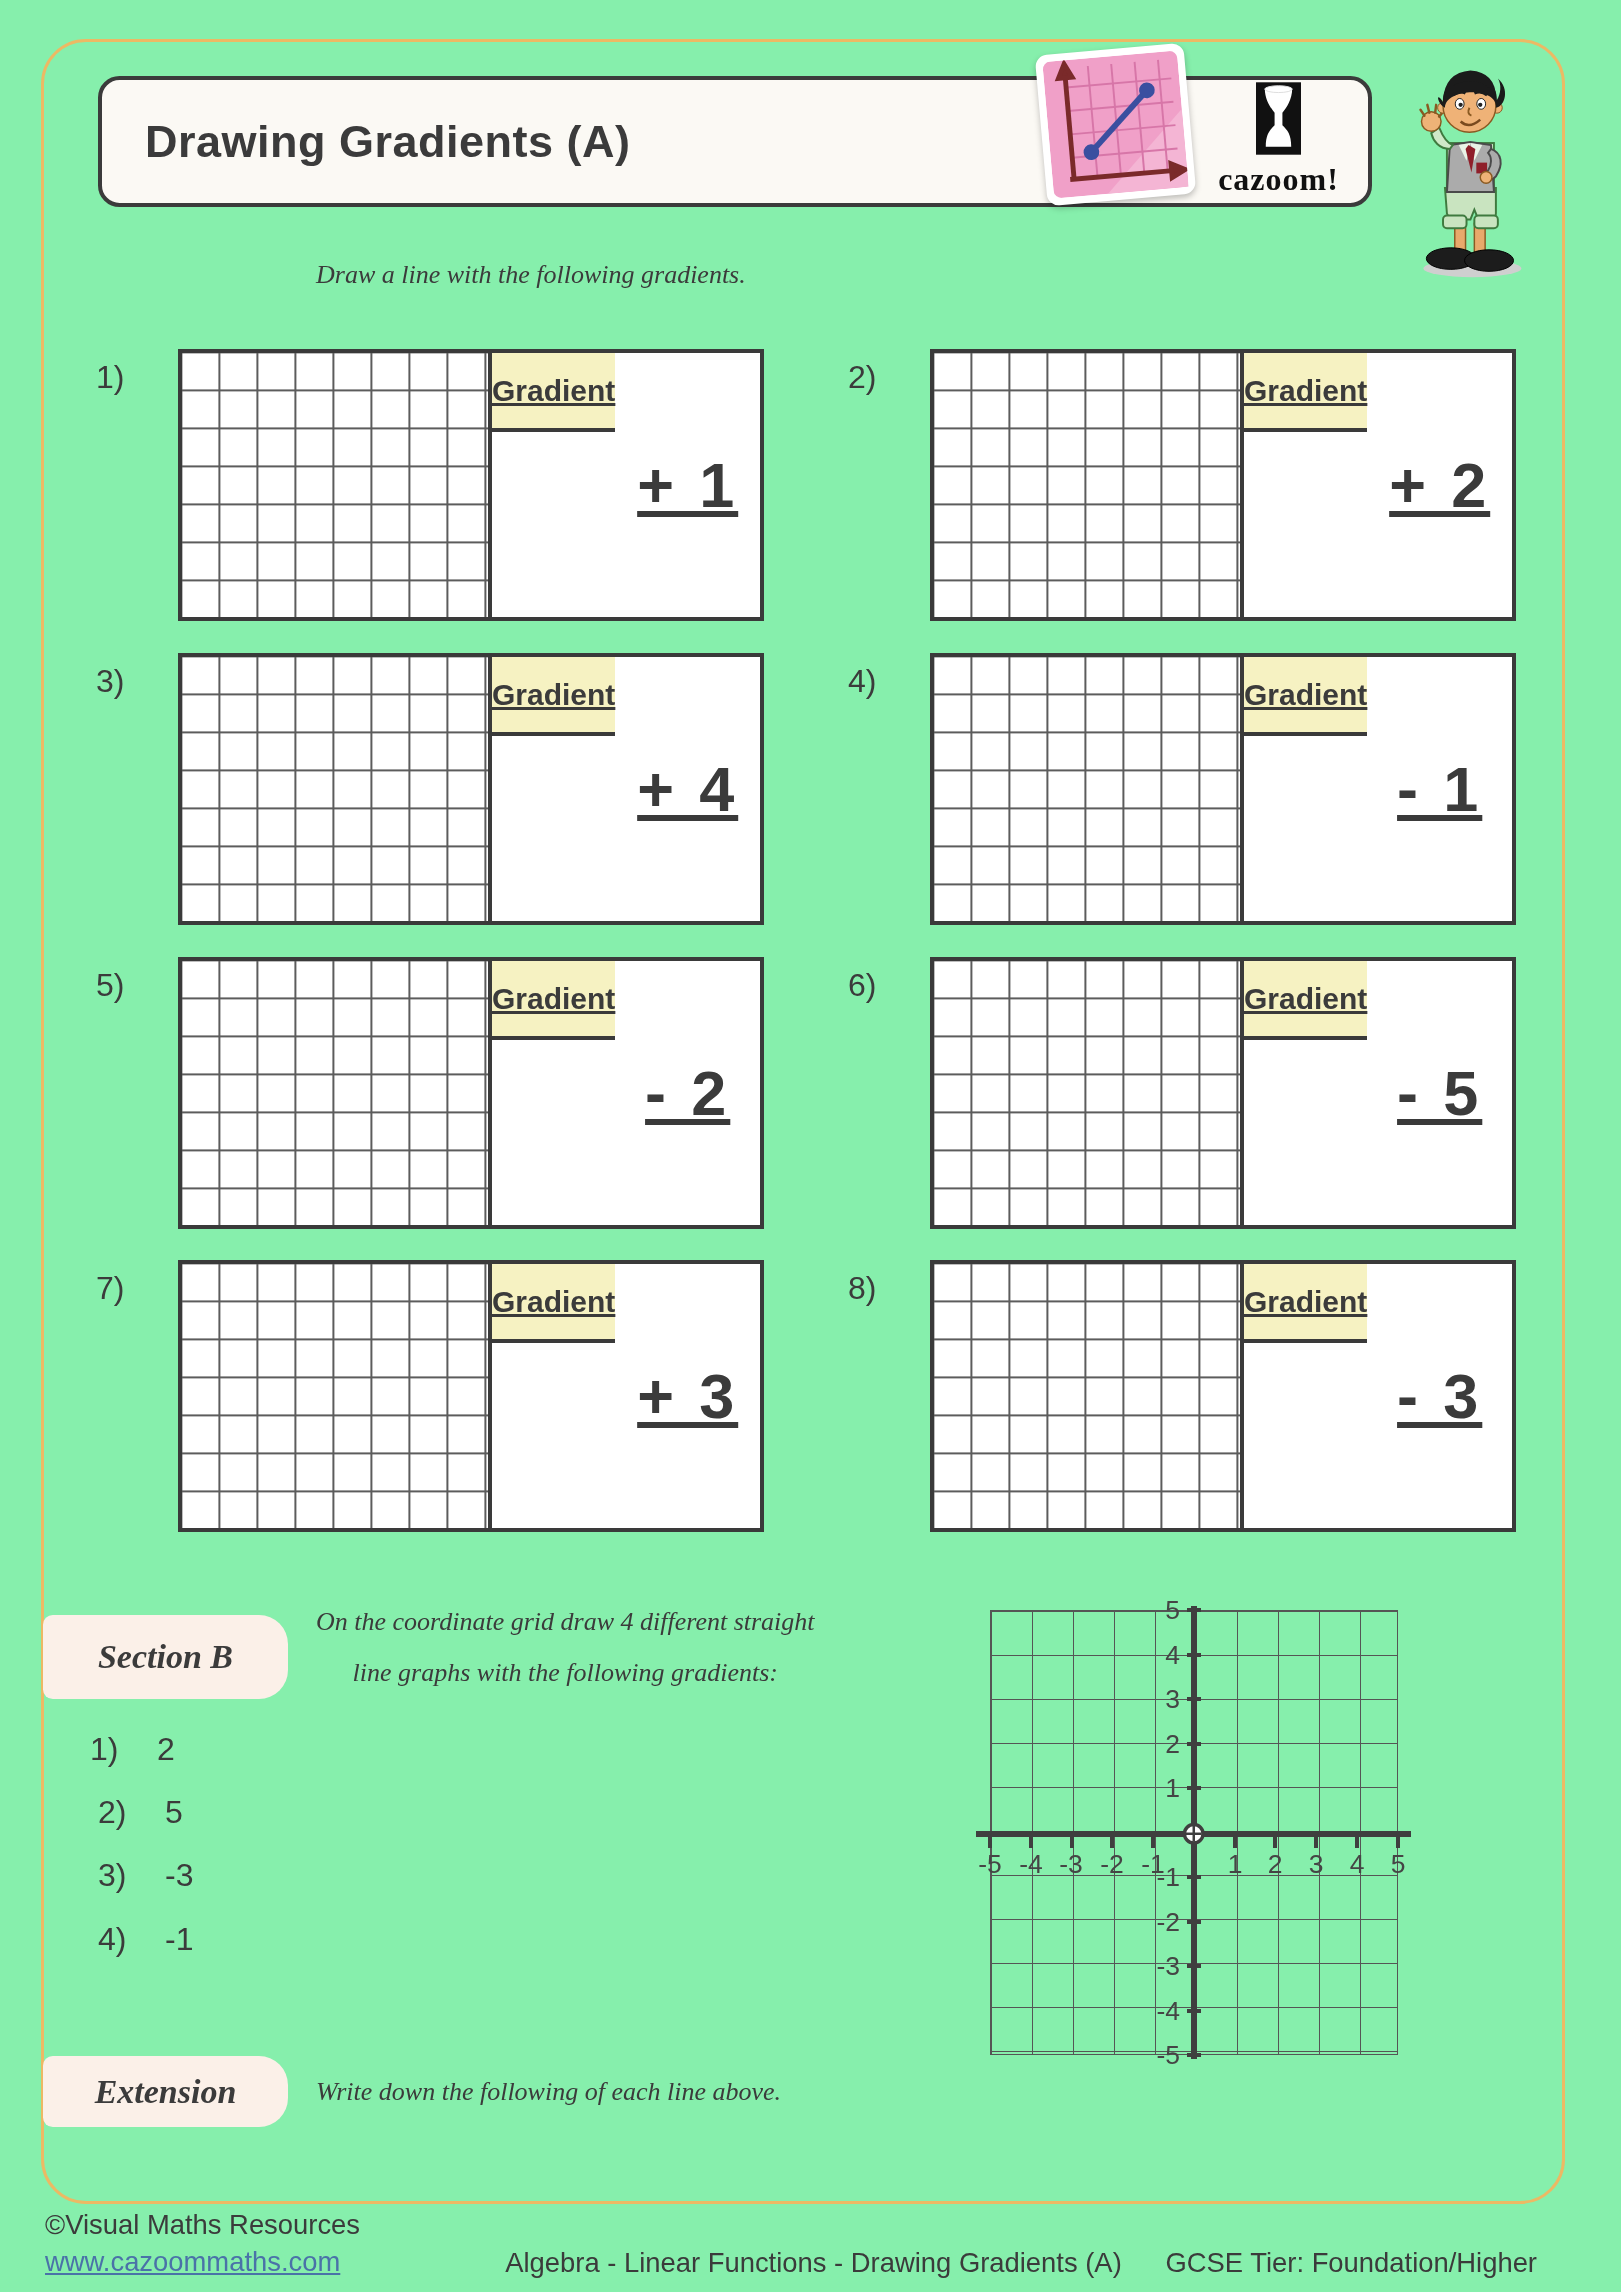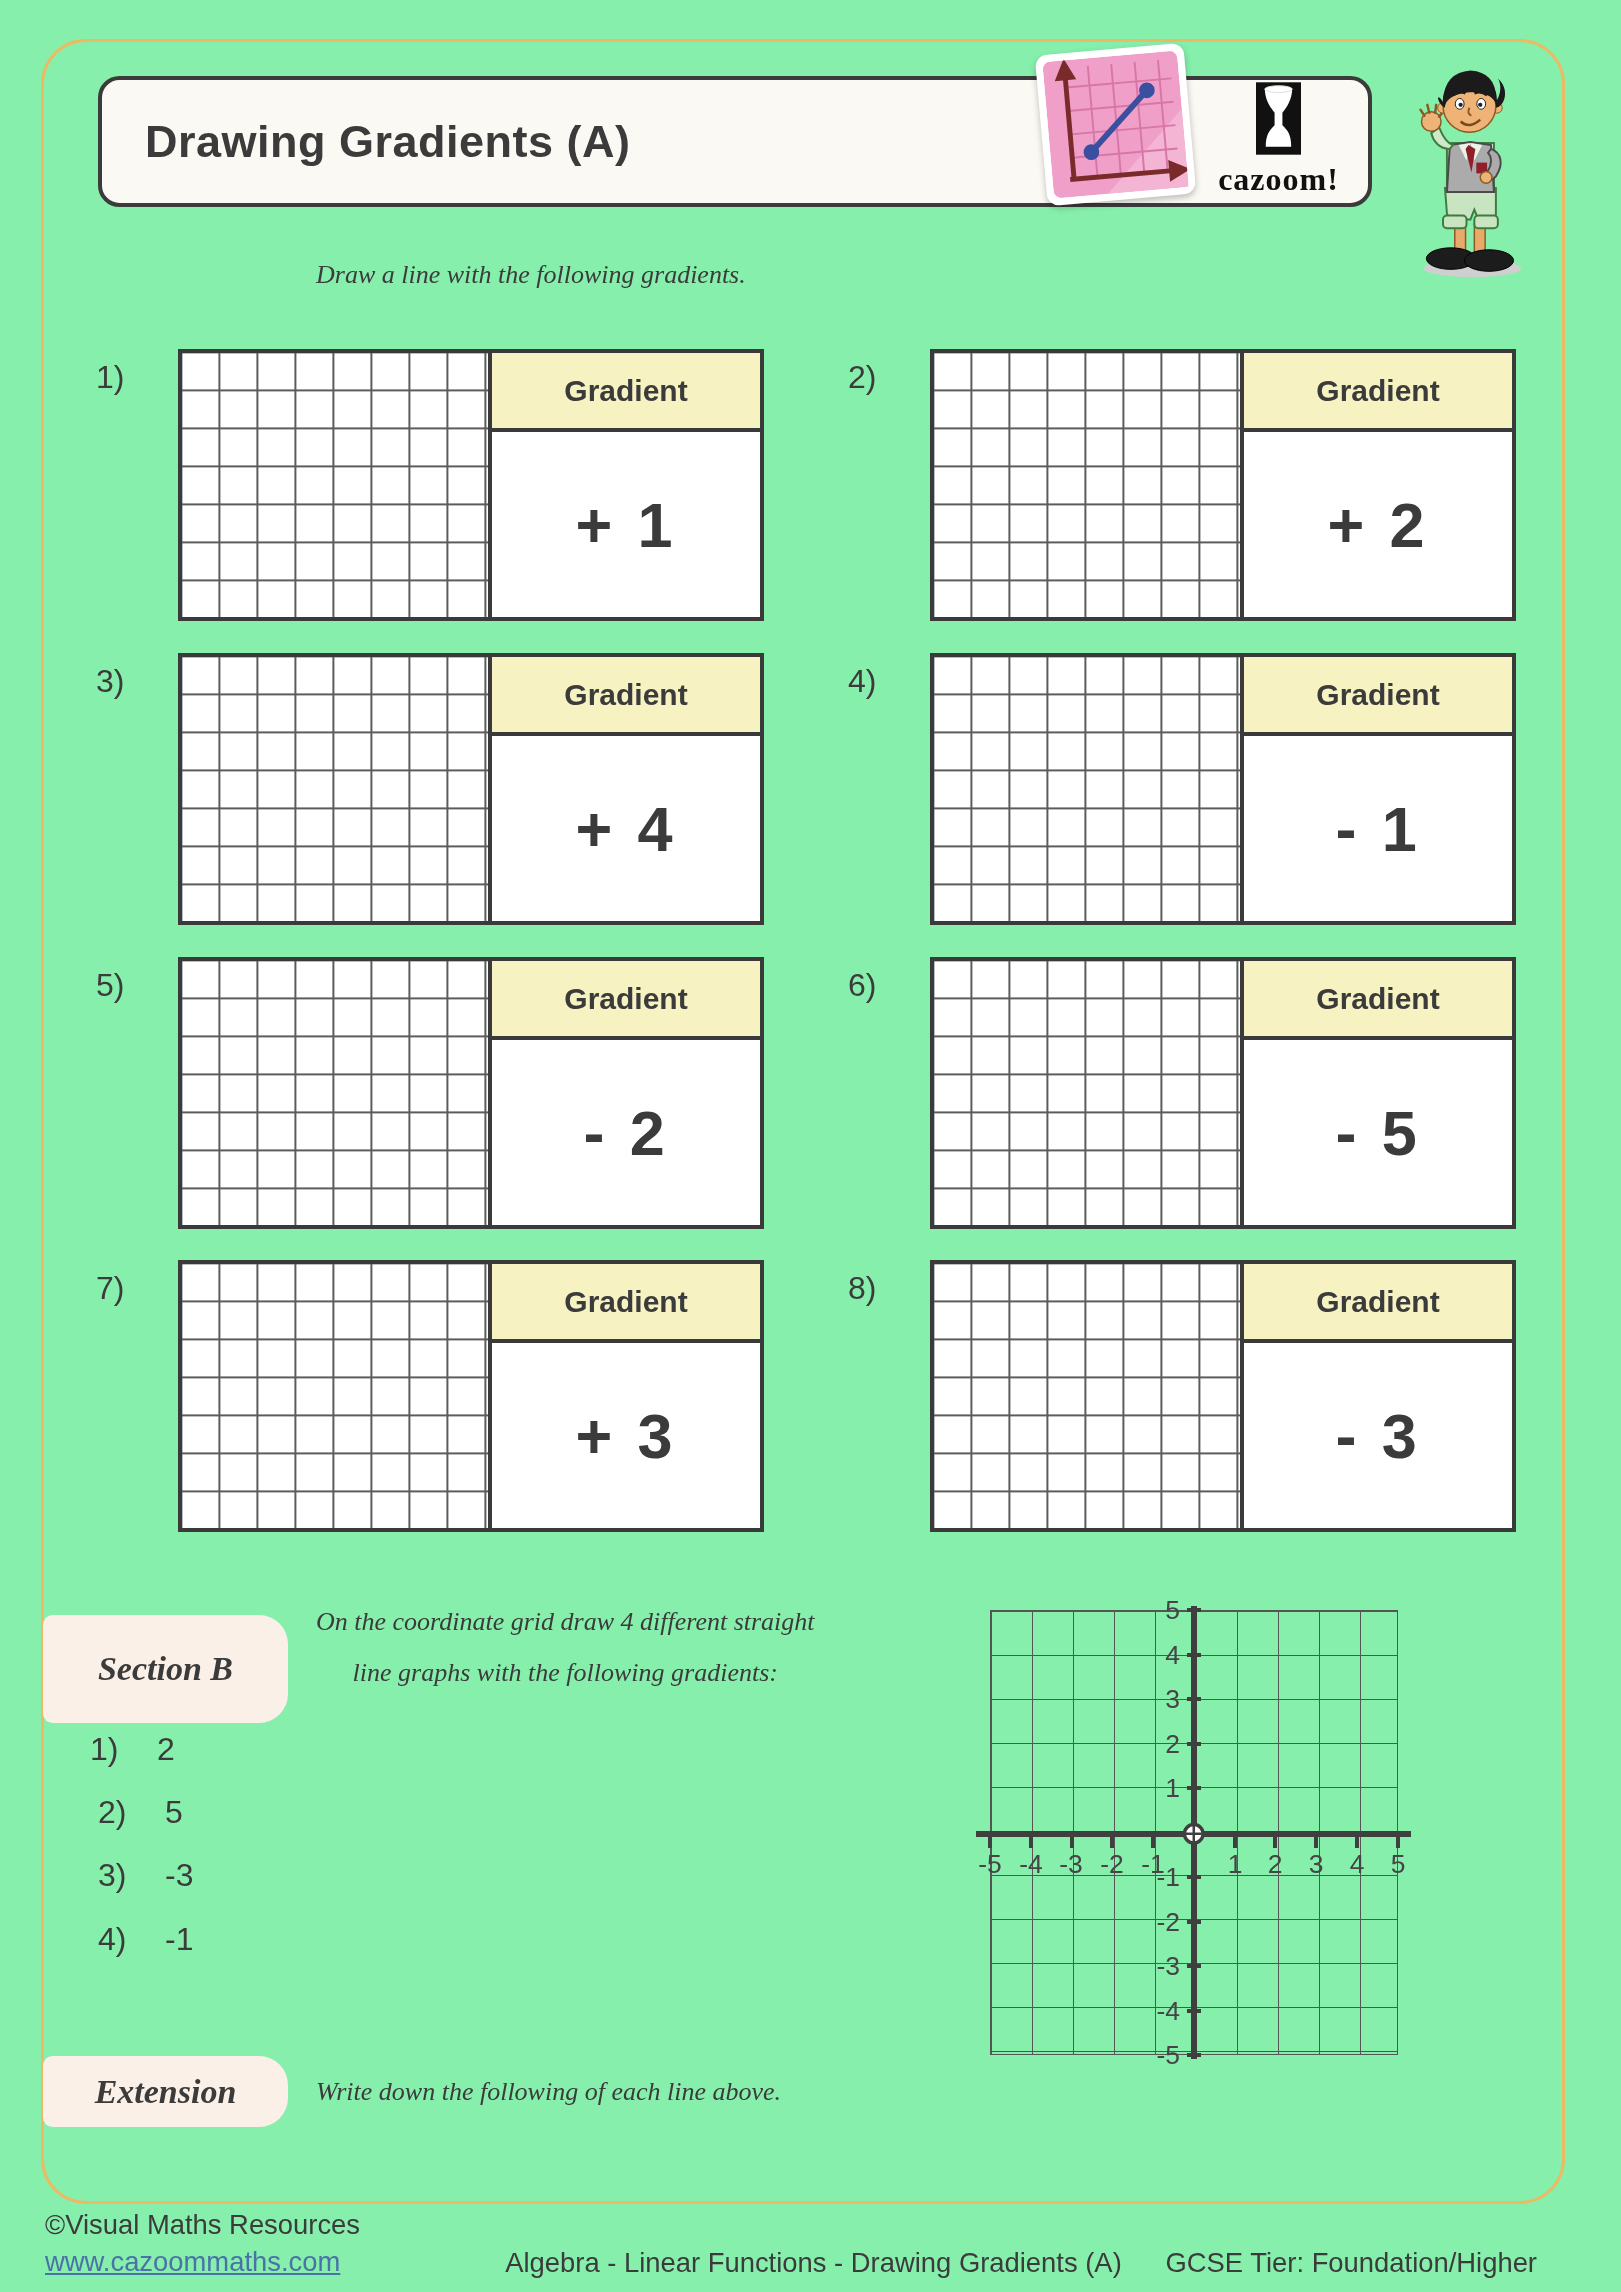--- a/index.html
+++ b/index.html
@@ -29,21 +29,21 @@
   .instr{position:absolute;font-family:"Liberation Serif",serif;font-style:italic;
          font-size:26px;color:#3b3b3b;line-height:51px;text-align:center;}
   
   .problem{position:absolute;display:flex;align-items:flex-start;}
   .pnum{width:82px;font-size:32px;font-weight:500;color:#3b3b3b;padding-top:9.8px;}
   .pbox{width:578px;height:264px;border:4.9px solid #3a3a3a;display:flex;background:#fff;}
   .pgrid{width:306px;height:100%;
     background-image:linear-gradient(to right,#5c5c5c 1.6px,transparent 1.6px),
                      linear-gradient(to bottom,#5c5c5c 1.6px,transparent 1.6px);
     background-size:38px 38px;background-position:-1.6px -1.6px;}
-  .ppanel{flex:1;border-left:4.9px solid #3a3a3a;display:flex;flex-direction:column;}
+  .ppanel{flex:1;border-left:4.9px solid #3a3a3a;display:flex;flex-direction:row;text-decoration:underline;}
   .phead{height:75px;background:#f6f2c2;border-bottom:4.9px solid #3a3a3a;
          display:flex;align-items:center;justify-content:center;
          font-size:30px;font-weight:600;color:#3b3b3b;}
   .pval{flex:1;display:flex;align-items:center;justify-content:center;
         font-size:63px;font-weight:bold;color:#3b3b3b;letter-spacing:3.9px;}
   
   .bitem{position:absolute;font-size:32px;font-weight:500;color:#3b3b3b;}
   .bitem .num{display:inline-block;width:67px;}
   
   .graph-grid{position:absolute;left:990px;top:1610px;width:408px;height:445px;
@@ -229,21 +229,21 @@
       <div class="pbox">
         <div class="pgrid"></div>
         <div class="ppanel">
           <div class="phead">Gradient</div>
           <div class="pval">- 3</div>
         </div>
       </div>
     </div>
   </div>
 
-  <div class="sec-label" style="top:1615px;height:108px;">
+  <div class="sec-label" style="top:1615px;height:84px;">
     <span>Section B</span>
   </div>
   <div class="instr" style="left:316px;top:1596px;">
     <div>On the coordinate grid draw 4 different straight</div>
     <div>line graphs with the following gradients:</div>
   </div>
   <div id="bitems-host">
       <div class="bitem" style="left: 90px; top: 1731px;"><span class="num">1)</span><span>2</span></div>
       <div class="bitem" style="left: 98px; top: 1794px;"><span class="num">2)</span><span>5</span></div>
       <div class="bitem" style="left: 98px; top: 1857px;"><span class="num">3)</span><span>-3</span></div>

